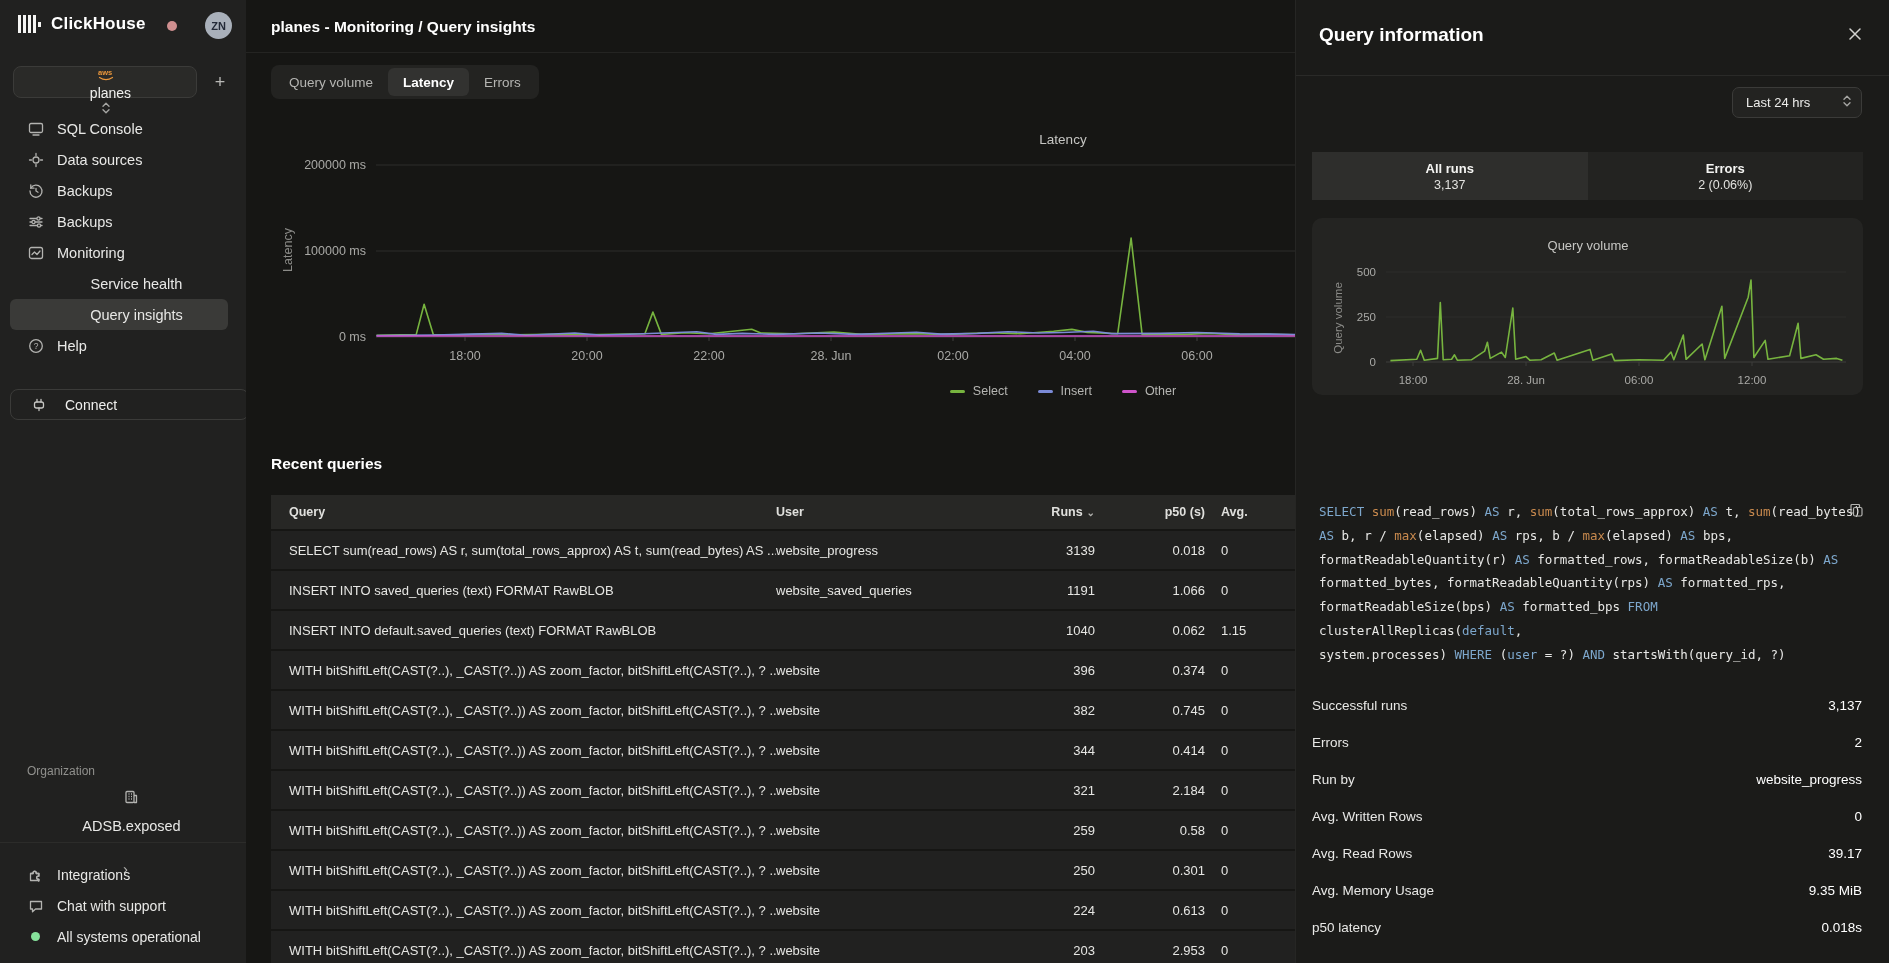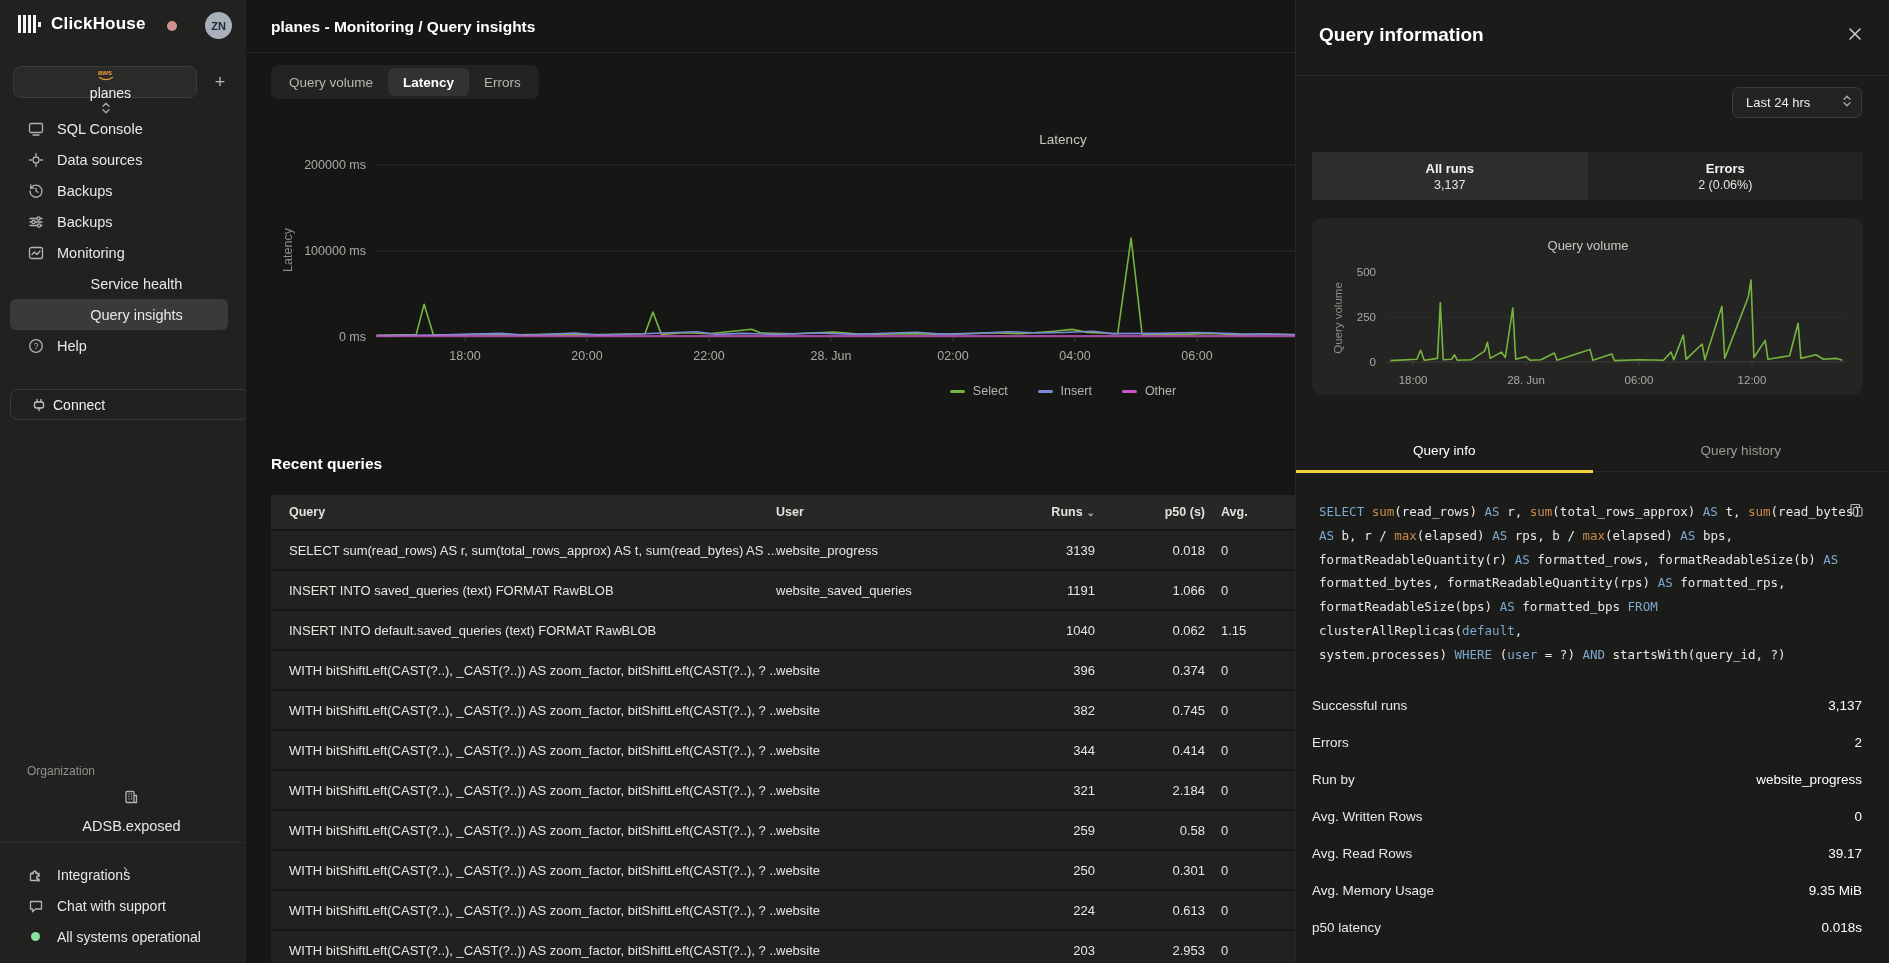--- a/index.html
+++ b/index.html
@@ -21,21 +21,21 @@
   #service-select .svc-name { font-size:14px; color:#f0f0ee; margin-left:10px; flex:1; }
   .updown { color:#a5a5a2; }
   #add-btn { position:absolute; left:208px; top:70px; width:24px; height:24px; display:flex; align-items:center; justify-content:center; color:#b9b9b6; font-size:18px; border-radius:6px; }
   #nav { position:absolute; left:10px; right:18px; top:113px; }
   .nav-item { display:flex; align-items:center; height:31px; padding-left:17px; border-radius:6px;
     font-size:14.5px; color:#e8e8e6; gap:13px; cursor:default; }
   .nav-item .ic { width:17px; height:17px; color:#b3b3b0; display:flex; align-items:center; justify-content:center; }
   .nav-item.sub { padding-left:35px;justify-content:center; }
   .nav-item.active { background:#3a3a38; }
   #connect-btn { position:absolute; left:10px; top:389px; width:239px; height:31px; border:1px solid #3b3b39;
-    border-radius:8px; display:flex; align-items:center; gap:6px; padding-left:20px; font-size:14px; color:#f0f0ee; }
+    border-radius:8px; display:flex; align-items:center; gap:18px; padding-left:20px; font-size:14px; color:#f0f0ee; }
   #connect-btn .ic { color:#c6c6c3; width:16px; height:16px; }
   #org-label { position:absolute; left:27px; top:764px; font-size:12px; color:#90908d; }
   #org-row { position:absolute; left:10px; right:10px; top:789px; height:31px; display:flex; align-items:center;
     gap:13px; padding-left:17px; font-size:14.5px; color:#e8e8e6;flex-direction:column; }
   #org-row .grow { flex:1; }
   #org-row .chev { color:#b3b3b0; font-size:15px; padding-right:12px; }
   #side-divider { position:absolute; left:0; right:0; top:842px; height:1px; background:#2c2c2a; }
   #side-footer { position:absolute; left:10px; right:10px; top:859px; }
   .foot-item { display:flex; align-items:center; height:31px; gap:13px; padding-left:17px; font-size:14px; color:#e8e8e6; }
   .foot-item .ic { width:17px; height:17px; color:#b3b3b0; display:flex; align-items:center; justify-content:center; }
@@ -463,24 +463,20 @@
         <line x1="327.005" y1="144" x2="327.005" y2="148" stroke="#3e3e3c" stroke-width="1"></line>
         <text x="327.005" y="166" fill="#a9a9a6" font-size="11.5" text-anchor="middle">06:00</text>
         <line x1="439.98499999999996" y1="144" x2="439.98499999999996" y2="148" stroke="#3e3e3c" stroke-width="1"></line>
         <text x="439.98499999999996" y="166" fill="#a9a9a6" font-size="11.5" text-anchor="middle">12:00</text>
         <text x="276" y="32" fill="#c6c6c3" font-size="13" text-anchor="middle">Query volume</text>
         <text x="30" y="100" fill="#8b8b88" font-size="11.5" text-anchor="middle" transform="rotate(-90 30 100)">Query volume</text>
         <polyline points="78.4,142.6 104.8,141.3 108.6,132.3 112.3,142.2 125.5,140.4 128.3,84.6 131.2,141.8 139.6,141.3 142.5,136.8 145.3,142.2 159.4,141.8 172.6,133.2 175.4,124.2 178.2,140.4 189.5,134.1 193.3,139.5 200.8,90.0 203.7,141.3 214.0,138.6 217.8,142.2 229.1,141.8 242.3,135.0 245.1,142.2 278.0,131.4 280.9,142.2 299.7,135.9 302.5,142.6 327.0,141.8 351.5,142.2 359.0,134.1 361.8,141.8 371.3,117.0 374.1,141.3 390.1,126.0 392.9,141.8 409.9,88.2 412.7,140.4 436.2,79.2 439.0,62.1 441.9,139.5 453.2,122.4 456.0,141.3 477.6,137.7 486.1,105.3 488.9,140.4 504.0,136.8 511.5,141.3 524.7,140.4 530.4,142.2" fill="none" stroke="#77b43f" stroke-width="1.6" stroke-linejoin="round"></polyline>
       </svg>
   </div>
 
-  <div id="panel-tabs">
-    <div class="ptab active">Query info</div>
-    <div class="ptab">Query history</div>
-  </div>
 
   <div id="code-block">
       <div class="code-line"><span class="tok-k">SELECT</span><span class="tok-t"> </span><span class="tok-f">sum</span><span class="tok-t">(read_rows) </span><span class="tok-k">AS</span><span class="tok-t"> r, </span><span class="tok-f">sum</span><span class="tok-t">(total_rows_approx) </span><span class="tok-k">AS</span><span class="tok-t"> t, </span><span class="tok-f">sum</span><span class="tok-t">(read_bytes)</span></div>
       <div class="code-line"><span class="tok-k">AS</span><span class="tok-t"> b, r / </span><span class="tok-f">max</span><span class="tok-t">(elapsed) </span><span class="tok-k">AS</span><span class="tok-t"> rps, b / </span><span class="tok-f">max</span><span class="tok-t">(elapsed) </span><span class="tok-k">AS</span><span class="tok-t"> bps,</span></div>
       <div class="code-line"><span class="tok-t">formatReadableQuantity(r) </span><span class="tok-k">AS</span><span class="tok-t"> formatted_rows, formatReadableSize(b) </span><span class="tok-k">AS</span></div>
       <div class="code-line"><span class="tok-t">formatted_bytes, formatReadableQuantity(rps) </span><span class="tok-k">AS</span><span class="tok-t"> formatted_rps,</span></div>
       <div class="code-line"><span class="tok-t">formatReadableSize(bps) </span><span class="tok-k">AS</span><span class="tok-t"> formatted_bps </span><span class="tok-k">FROM</span><span class="tok-t"> clusterAllReplicas(</span><span class="tok-k">default</span><span class="tok-t">,</span></div>
       <div class="code-line"><span class="tok-t">system.processes) </span><span class="tok-k">WHERE</span><span class="tok-t"> (</span><span class="tok-k">user</span><span class="tok-t"> = ?) </span><span class="tok-k">AND</span><span class="tok-t"> startsWith(query_id, ?)</span></div>
     </div>
   <div id="copy-btn">

